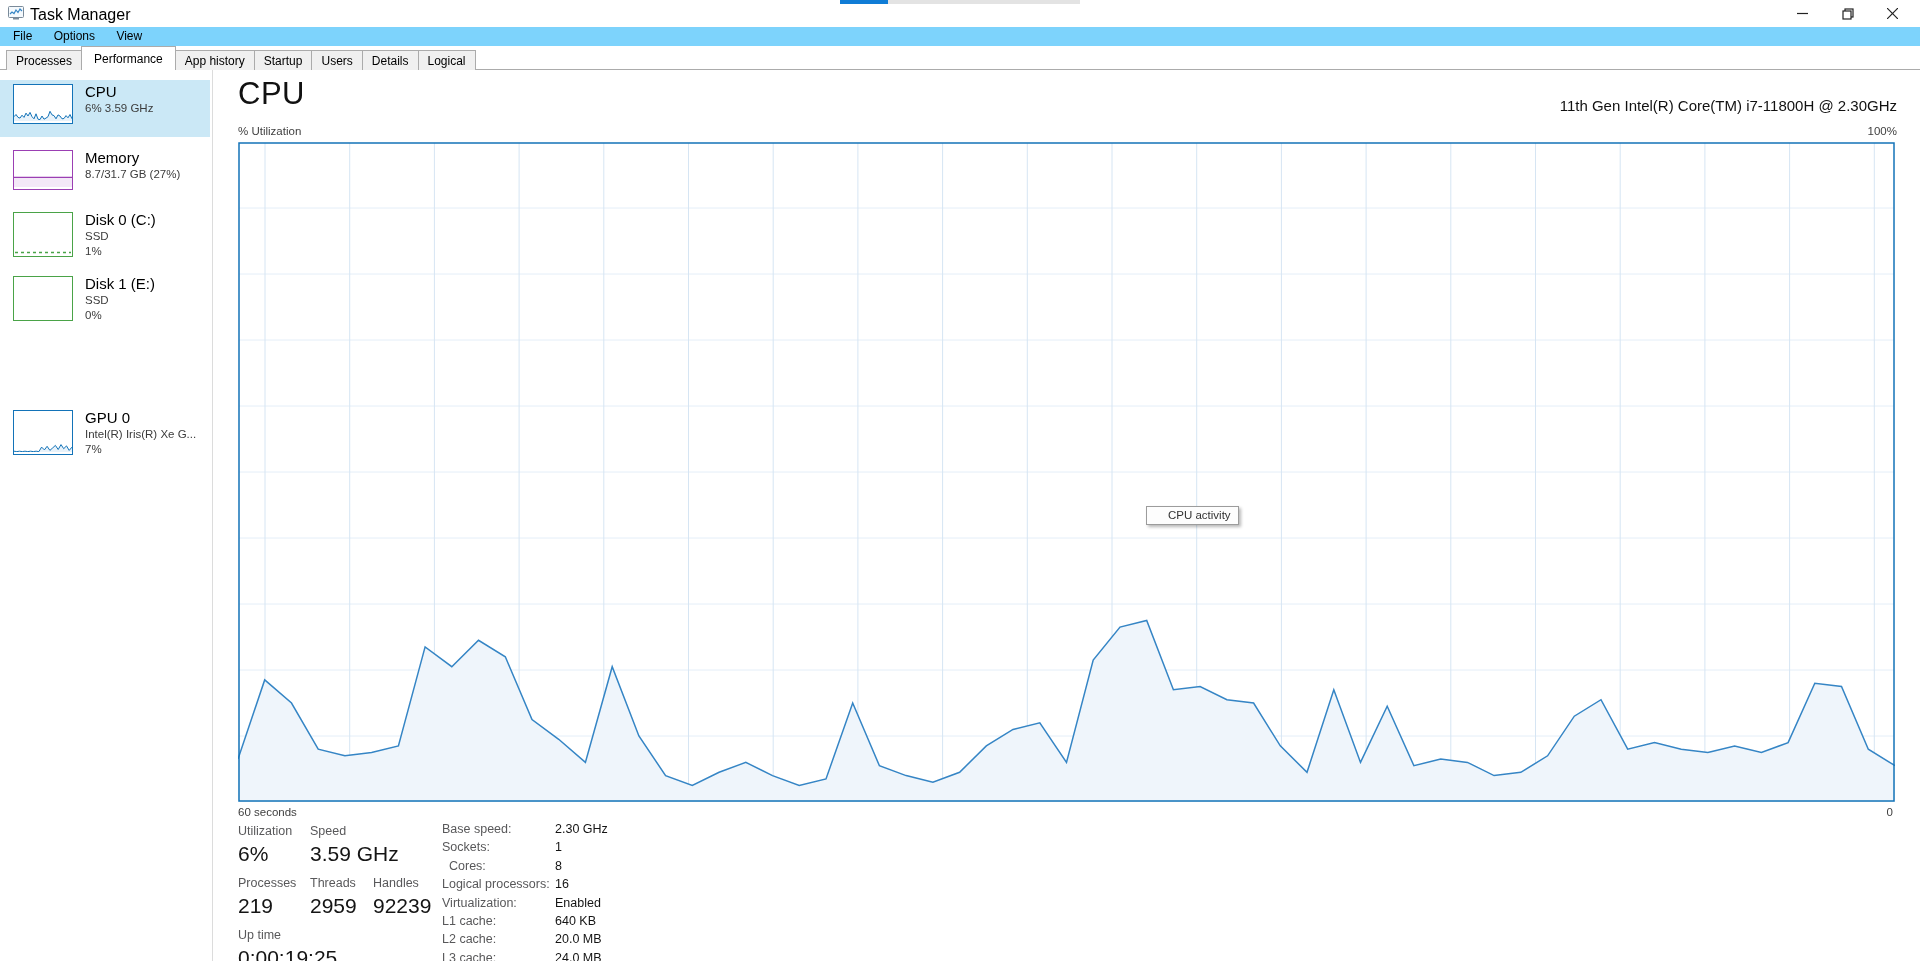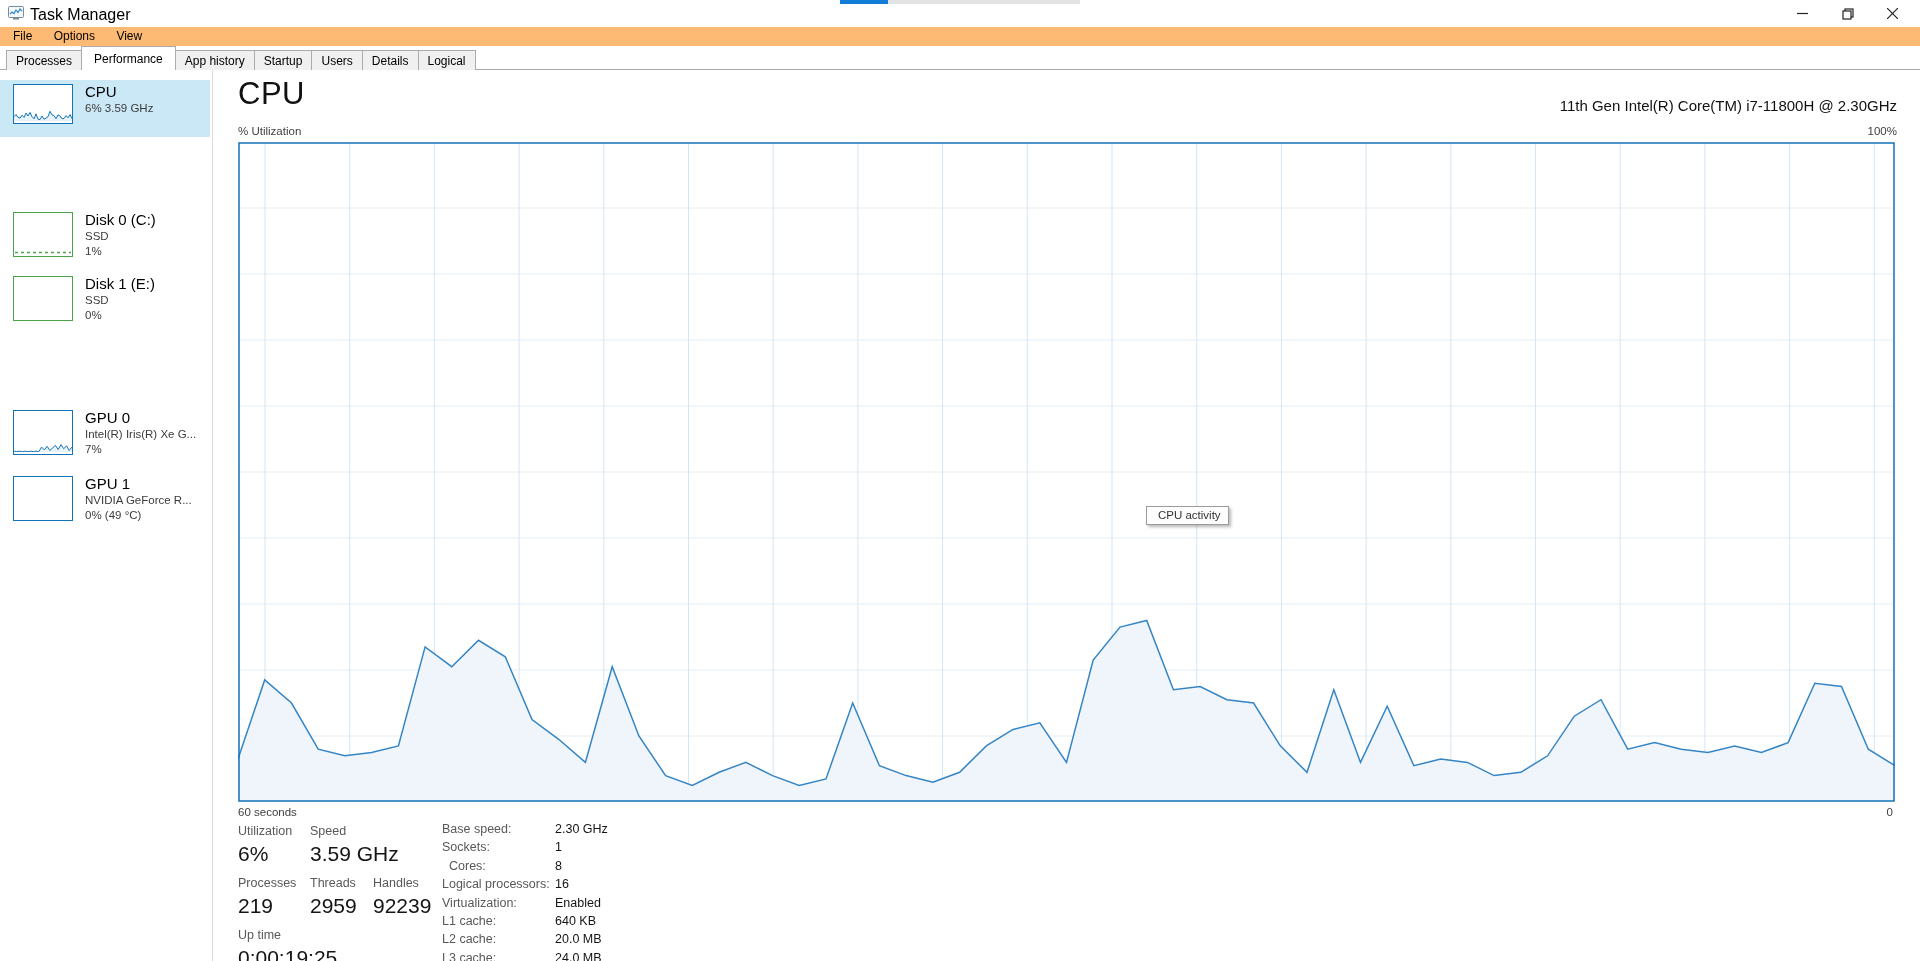--- a/index.html
+++ b/index.html
@@ -9,21 +9,21 @@
 
   
   .titlebar { position:absolute; left:0; top:0; width:1920px; height:27px; background:#fff; }
   .app-icon { position:absolute; left:8px; top:5px; width:16px; height:16px; }
   .app-title { position:absolute; left:30px; top:6px; font-size:16px; color:#000; }
   .winbtn { position:absolute; top:0; width:45px; height:27px; display:flex; align-items:center; justify-content:center; background:transparent; }
   .topprogress { position:absolute; top:0; height:4px; background:#e3e3e3; }
   .topprogress .fill { height:4px; background:#0f7cd6; }
 
   
-  .menubar { position:absolute; left:0; top:27px; width:1920px; height:19px; background:#fdba74; font-size:12px; }
+  .menubar { position:absolute; left:0; top:27px; width:1920px; height:19px; background:#7dd3fc; font-size:12px; }
   .menu-item { display:inline-block; padding:2px 8px; margin-left:2px; color:#000; }
   .menu-item:first-child { margin-left:5px; }
 
   
   .tabbar { position:absolute; left:0; top:46px; width:1920px; height:24px; background:#fff; font-size:12px; }
   .tabbar .baseline { position:absolute; left:0; right:0; bottom:0; height:1px; background:#ababab; }
   .tabs { position:absolute; left:6px; bottom:0; display:flex; align-items:flex-end; }
   .tab { position:relative; background:#f0f0f0; border:1px solid #ababab; border-bottom:none;
          height:20px; padding:3px 9px 0 9px; margin-right:-1px; white-space:nowrap; z-index:1; }
   .tab.active { background:#fff; height:24px; padding:5px 12px 0 12px; z-index:3; }
@@ -45,21 +45,21 @@
   .cpu-name { position:absolute; right:23px; top:27px; font-size:15px; color:#111; }
   .axis-label { font-size:11.5px; color:#3f3f3f; }
   .lbl-util { position:absolute; left:25px; top:55px; }
   .lbl-100 { position:absolute; right:23px; top:55px; }
   .chart-wrap { position:absolute; left:25px; top:72px; width:1657px; height:660px; }
   .lbl-60s { position:absolute; left:25px; top:736px; }
   .lbl-0 { position:absolute; right:27px; top:736px; }
 
   
   .tooltip { position:absolute; left:933px; top:436px; background:#fdfdfd; border:1px solid #9c9c9c;
-    box-shadow:2px 2px 3px rgba(0,0,0,.28); font-size:11.5px; color:#333; padding:2px 7px 3px 11px; white-space:nowrap; z-index:5; }
+    box-shadow:2px 2px 3px rgba(0,0,0,.28); font-size:11.5px; color:#333; padding:2px 7px 3px 21px; white-space:nowrap; z-index:5; }
 
   
   .stat-label { position:absolute; font-size:12.5px; color:#58585a; }
   .stat-value-big { position:absolute; font-size:21px; color:#141414; }
   .stat-r-label { position:absolute; font-size:12.5px; color:#58585a; }
   .stat-r-value { position:absolute; font-size:12.5px; color:#141414; }
 </style>
 </head>
 <body>
 
@@ -117,20 +117,30 @@
       <div class="side-item selected" style="top: 10px; height: 57px;">
         <div class="mini" style="height:40px;border-color:#1373b8;"><svg width="58" height="36">
             <polygon points="0,36 0.0,31.7 2.0,29.5 4.0,32.4 6.0,33.1 8.0,30.2 10.0,32.4 12.0,28.1 14.0,31.0 16.0,27.4 18.0,31.7 20.0,33.8 22.0,28.8 24.0,34.2 26.0,34.6 28.0,31.0 30.0,34.2 32.0,33.1 34.0,31.7 36.0,26.3 38.0,29.9 40.0,30.6 42.0,33.8 44.0,29.9 46.0,31.0 48.0,33.8 50.0,33.5 52.0,30.6 54.0,32.8 56.0,29.5 58.0,33.8 58,36" fill="#e8f2fa"></polygon>
             <polyline points="0.0,31.7 2.0,29.5 4.0,32.4 6.0,33.1 8.0,30.2 10.0,32.4 12.0,28.1 14.0,31.0 16.0,27.4 18.0,31.7 20.0,33.8 22.0,28.8 24.0,34.2 26.0,34.6 28.0,31.0 30.0,34.2 32.0,33.1 34.0,31.7 36.0,26.3 38.0,29.9 40.0,30.6 42.0,33.8 44.0,29.9 46.0,31.0 48.0,33.8 50.0,33.5 52.0,30.6 54.0,32.8 56.0,29.5 58.0,33.8" fill="none" stroke="#1373b8" stroke-width="1"></polyline>
           </svg></div>
         <div class="side-text">
           <div class="side-title">CPU</div>
           <div class="side-line">6% 3.59 GHz</div>
         </div>
       </div>
+      <div class="side-item" style="top: 76px; height: 57px;">
+        <div class="mini" style="height:40px;border-color:#9b3fb3;"><svg width="58" height="36">
+            <rect x="0" y="26.3" width="58" height="9.7" fill="#f3e8f7"></rect>
+            <line x1="0" y1="26.3" x2="58" y2="26.3" stroke="#9b3fb3" stroke-width="1.2"></line>
+          </svg></div>
+        <div class="side-text">
+          <div class="side-title">Memory</div>
+          <div class="side-line">8.7/31.7 GB (27%)</div>
+        </div>
+      </div>
       <div class="side-item" style="top: 138px; height: 64px; padding-left: 28px;">
         <div class="mini" style="height:45px;border-color:#4aa348;"><svg width="58" height="41">
             <line x1="1" y1="39.5" x2="57" y2="39.5" stroke="#4aa348" stroke-width="1.5" stroke-dasharray="3 3"></line>
           </svg></div>
         <div class="side-text">
           <div class="side-title">Disk 0 (C:)</div>
           <div class="side-line">SSD</div>
           <div class="side-line">1%</div>
         </div>
       </div>
@@ -144,28 +154,20 @@
       </div>
       <div class="side-item" style="top: 336px; height: 64px;">
         <div class="mini" style="height:45px;border-color:#1373b8;"><svg width="58" height="41">
             <polygon points="0,41 0.0,40.2 2.8,40.6 5.5,40.2 8.3,40.6 11.0,40.2 13.8,40.6 16.6,40.2 19.3,40.6 22.1,40.2 24.9,40.6 27.6,36.1 30.4,38.9 33.1,35.3 35.9,39.4 38.7,36.9 41.4,34.4 44.2,38.5 47.0,33.6 49.7,37.7 52.5,34.9 55.2,39.4 58.0,36.1 58,41" fill="#e8f2fa"></polygon>
             <polyline points="0.0,40.2 2.8,40.6 5.5,40.2 8.3,40.6 11.0,40.2 13.8,40.6 16.6,40.2 19.3,40.6 22.1,40.2 24.9,40.6 27.6,36.1 30.4,38.9 33.1,35.3 35.9,39.4 38.7,36.9 41.4,34.4 44.2,38.5 47.0,33.6 49.7,37.7 52.5,34.9 55.2,39.4 58.0,36.1" fill="none" stroke="#1373b8" stroke-width="1"></polyline>
           </svg></div>
         <div class="side-text">
           <div class="side-title">GPU 0</div>
           <div class="side-line">Intel(R) Iris(R) Xe G...</div>
           <div class="side-line">7%</div>
-        </div>
-      </div>
-      <div class="side-item" style="top: 402px; height: 64px;">
-        <div class="mini" style="height:45px;border-color:#1373b8;"><svg width="58" height="41"></svg></div>
-        <div class="side-text">
-          <div class="side-title">GPU 1</div>
-          <div class="side-line">NVIDIA GeForce R...</div>
-          <div class="side-line">0% (49 °C)</div>
         </div>
       </div>
     </div>
   <div class="side-divider"></div>
 
   <div class="main">
     <div class="cpu-heading">CPU</div>
     <div class="cpu-name">11th Gen Intel(R) Core(TM) i7-11800H @ 2.30GHz</div>
     <div class="axis-label lbl-util">% Utilization</div>
     <div class="axis-label lbl-100">100%</div>

